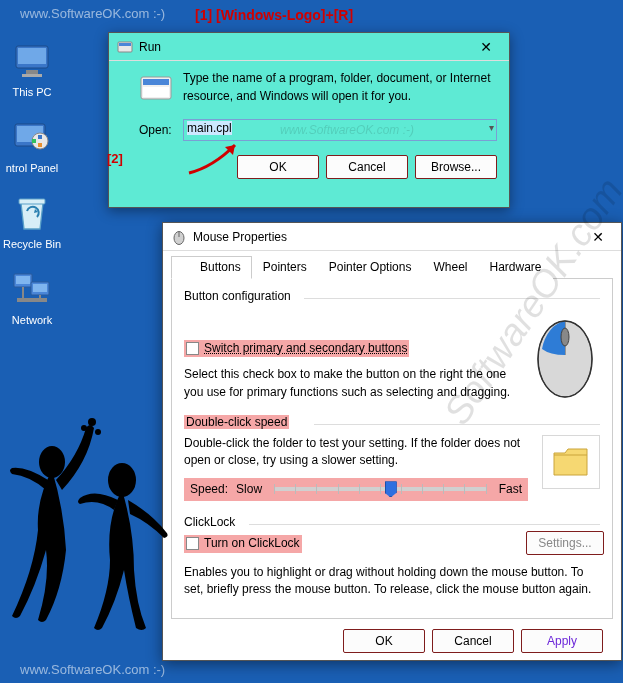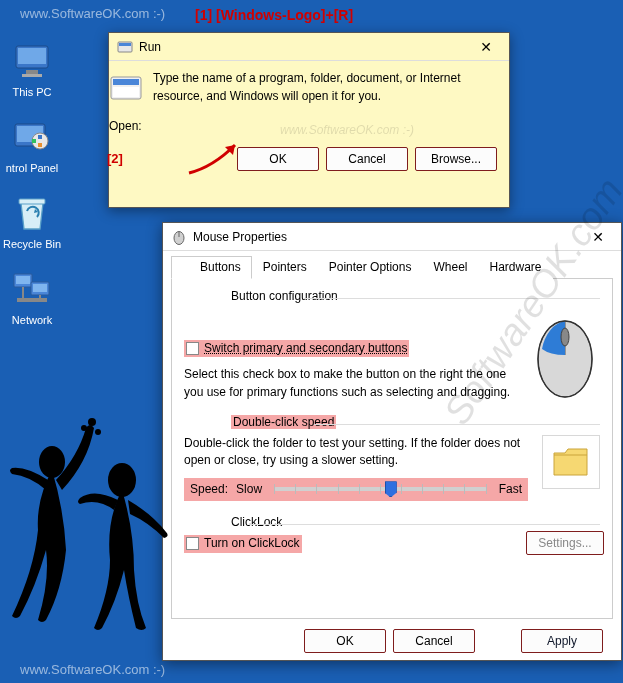--- a/index.html
+++ b/index.html
@@ -31,27 +31,27 @@
 
   
   .desktop-icons { position: absolute; top: 40px; left: -8px; width: 80px; }
   .dicon { text-align:center; color:#fff; font-size:11px; margin-bottom:18px; }
   .dicon .glyph { width:42px; height:42px; margin:0 auto 4px; display:flex; align-items:center; justify-content:center; }
   .pc-glyph svg, .cpl-glyph svg, .bin-glyph svg, .net-glyph svg { display:block; }
 
   
   .run-dlg {
     position:absolute; top:32px; left:108px; width:402px; height:176px;
-    background:#fef9c3; border:1px solid #555; box-shadow:0 3px 12px rgba(0,0,0,0.4);
+    background:#5eead4; border:1px solid #555; box-shadow:0 3px 12px rgba(0,0,0,0.4);
   }
   .titlebar { height:28px; display:flex; align-items:center; padding:0 8px; border-bottom:1px solid #ddd; }
   .titlebar .tb-icon { width:16px; height:16px; margin-right:6px; }
   .titlebar .tb-title { font-size:12px; }
   .titlebar .tb-close { margin-left:auto; font-size:14px; width:30px; text-align:center; cursor:default; }
-  .run-body { padding:8px 12px 0 0; position:relative; }
+  .run-body { padding:8px 12px 0 30px; position:relative; }
   .run-annot1 { color:#d00000; font-weight:bold; font-size:14px; position:absolute; top:-26px; left:86px; }
   .run-row1 { display:flex; align-items:flex-start; }
   .run-icon { width:34px; height:34px; flex-shrink:0; margin-right:10px; margin-top:2px; }
   .run-desc { font-size:12px; line-height:1.5; }
   .run-row2 { display:flex; align-items:center; margin-top:14px; }
   .run-label { width:44px; font-size:12px; }
   .run-combo { flex:1; position:relative; }
   .run-input { width:100%; height:22px; border:1px solid #7a9fd4; padding:1px 18px 1px 3px; font-size:12px; }
   .run-input-sel { background:#cce8ff; color:#000; }
   .run-combo-arrow { position:absolute; right:3px; top:3px; font-size:10px; color:#555; }
@@ -67,40 +67,40 @@
   .mp-dlg {
     position:absolute; top:222px; left:162px; width:460px; height:439px;
     background:#fff; border:1px solid #555; box-shadow:0 3px 14px rgba(0,0,0,0.45);
   }
   .mp-body { padding:4px 8px 8px 8px; }
   .tabs { display:flex; border-bottom:1px solid #ccc; height:24px; }
   .tab { padding:3px 10px; font-size:12px; border:1px solid transparent; border-bottom:none; margin-right:0; cursor:default; position:relative; top:1px; background:#fff;}
   .tab.active { border-color:#ccc; border-bottom:1px solid #fff;padding-left:28px; }
   .tab-panel { border:1px solid #ccc; border-top:none; padding:10px 12px 12px 12px; height:340px; overflow:hidden;}
   .group { position:relative; margin-bottom:14px; }
-  .group-title { font-size:12px; margin-bottom:6px;margin-left:47px; }
+  .group-title { font-size:12px; margin-bottom:6px; }
   .group-line { border-top:1px solid #ddd; position:absolute; top:9px; left:120px; right:0; }
   .group .content { font-size:12px; line-height:1.45;}
   .hl { background:#f5a7a7; padding:0 2px; }
   .cb-row { display:flex; align-items:center; font-size:12px; }
   .cb { width:13px; height:13px; border:1px solid #888; margin-right:5px; background:#fff; }
   .g1 { display:flex; align-items:flex-end; }
   .g1 .text { flex:1; }
   .mouse-ill { width:70px; height:92px; margin-left:10px; flex-shrink:0;}
   .g2 .row2 { display:flex; align-items:flex-start;}
   .g2 .txt2{flex:1;}
   .folder-ill{width:58px;height:54px;margin-left:14px;flex-shrink:0; border:1px solid #d8d8d8; display:flex;align-items:center;justify-content:center;}
   .slider-row{display:flex;align-items:center;gap:8px;margin-top:8px;justify-content:center;}
   .slider-track{flex:1;height:4px;background:#d0d0d0;position:relative;border-radius:2px; margin:0 4px;}
   .slider-ticks{position:absolute;top:-3px;left:0;right:0;display:flex;justify-content:space-between;}
   .slider-ticks span{width:1px;height:10px;background:#bbb;}
   .slider-thumb{position:absolute;top:-6px;left:52%;width:12px;height:16px;background:#2e6fe0;border:1px solid #1a4fa8; clip-path:polygon(0 0,100% 0,100% 70%,50% 100%,0 70%);}
   .settings-btn{position:absolute;right:-4px;top:18px;}
   .mp-btns{display:flex;justify-content:flex-end;gap:7px;padding:10px 10px 0 0;}
-  .apply.disabled{color:#0f172a;margin-left:39px;}
+  .apply.disabled{color:#6d28d9;}
 
   
   .figure { position:absolute; bottom:40px; left:6px; opacity:1; z-index:5;}
 </style>
 </head>
 <body>
 
 <div class="watermark-top">www.SoftwareOK.com :-)</div>
 <div class="watermark-bottom">www.SoftwareOK.com :-)</div>
 <div class="watermark-diag">SoftwareOK.com</div>
@@ -194,20 +194,24 @@
         <svg width="34" height="34" viewBox="0 0 34 34">
             <rect x="2" y="6" width="30" height="22" rx="2" fill="#f0f0f0" stroke="#999"></rect>
             <rect x="4" y="8" width="26" height="6" fill="#4a86d8"></rect>
             <rect x="4" y="16" width="26" height="10" fill="#fff"></rect>
           </svg>
       </div>
       <div class="run-desc">Type the name of a program, folder, document, or Internet resource, and Windows will open it for you.</div>
     </div>
     <div class="run-row2">
       <div class="run-label">Open:</div>
+      <div class="run-combo">
+        <div class="run-input"><span class="run-input-sel">main.cpl</span></div>
+        <span class="run-combo-arrow">▾</span>
+      </div>
     </div>
     <div class="run-annot2">[2]</div>
     <div class="run-arrow">
       <svg width="64" height="40" viewBox="0 0 64 40">
           <path d="M6 36 Q30 30 52 8" stroke="#d00000" stroke-width="3" fill="none"></path>
           <path d="M52 8 L42 10 L50 18 Z" fill="#d00000"></path>
         </svg>
     </div>
   </div>
   <div class="run-btns">
@@ -302,20 +306,21 @@
 
       <div class="group" style="position:relative;">
         <div class="group-title">ClickLock</div>
         <div class="group-line" style="left:65px;"></div>
         <div class="content" style="position:relative;">
           <div class="cb-row hl" style="display:inline-flex;">
             <span class="cb"></span>
             <span>Turn on ClickLock</span>
           </div>
           <div class="wbtn disabled settings-btn" style="min-width:78px; position:absolute; right:-4px; top:-4px;">Settings...</div>
+          <div style="margin-top:8px;">Enables you to highlight or drag without holding down the mouse button. To set, briefly press the mouse button. To release, click the mouse button again.</div>
         </div>
       </div>
 
     </div>
     <div class="mp-btns">
       <div class="wbtn">OK</div>
       <div class="wbtn">Cancel</div>
       <div class="wbtn apply disabled">Apply</div>
     </div>
   </div>

